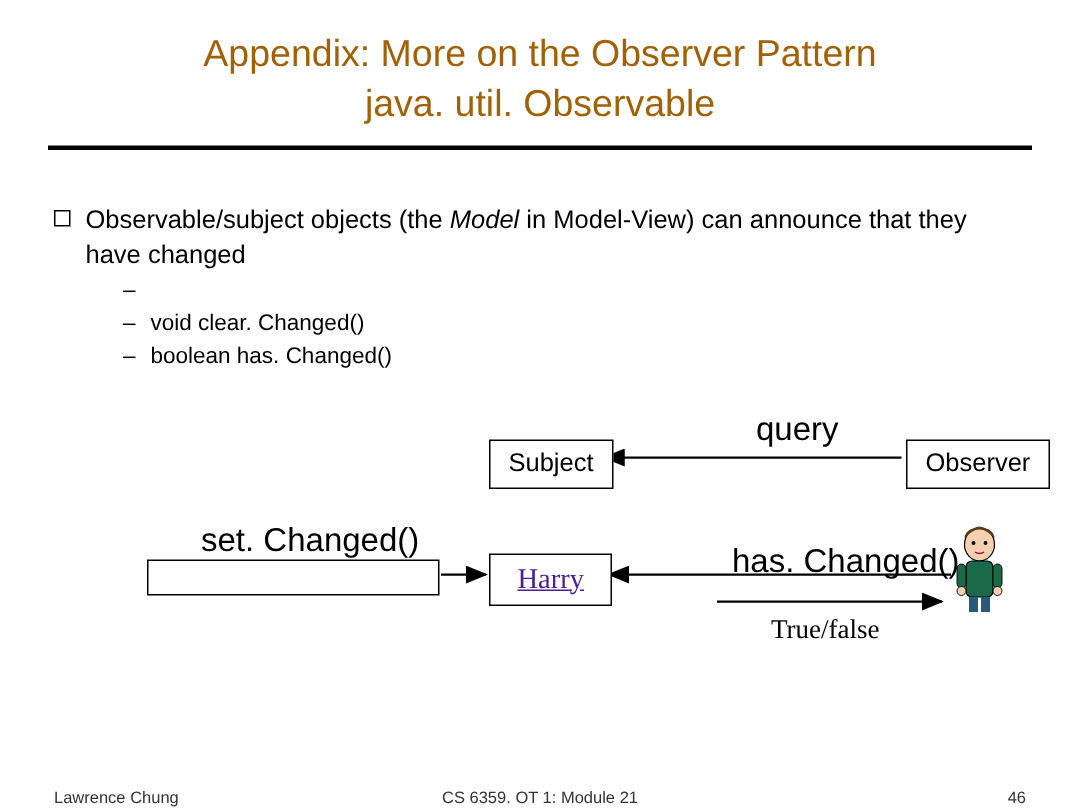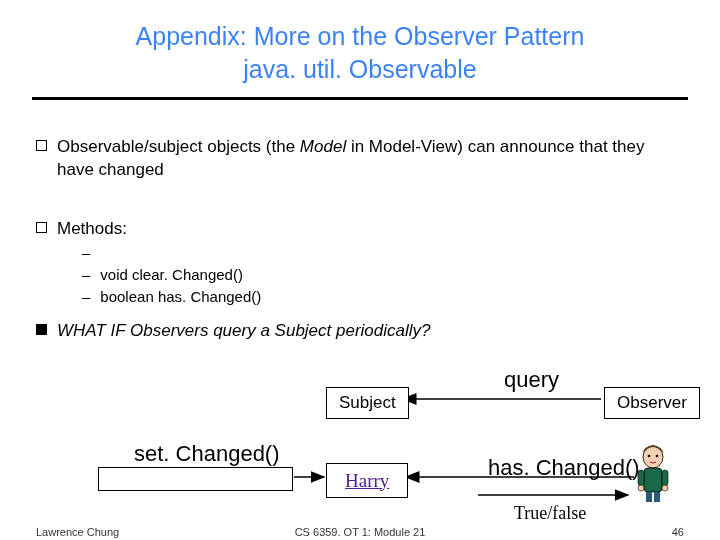--- a/index.html
+++ b/index.html
@@ -12,21 +12,21 @@
     overflow: hidden;
   }
   .title-block {
     text-align: center;
     padding-top: 20px;
     padding-bottom: 8px;
   }
   .title-block h1 {
     font-size: 25px;
     font-weight: normal;
-    color: #3b82f6;
+    color: #a16207;
     line-height: 1.3;
   }
   .hr-line {
     border: none;
     border-top: 3px solid #000;
     margin: 4px 32px 14px 32px;
   }
   .content {
     padding: 0 36px;
     font-size: 17px;
@@ -134,40 +134,32 @@
 </div>
 <hr class="hr-line">
 
 <div class="content">
   <div class="bullet-row">
     <span class="sq"></span>
     <span>
       <span>Observable/subject objects (the </span><span class="italic">Model</span><span> in Model-View) can announce that they have changed</span>
     </span>
   </div>
-  <div class="bullet-row">
-    <span class="sq"></span>
-    <span>Methods:</span>
-  </div>
   <div class="dash-row">
     <span class="dash">–</span>
   </div>
   <div class="dash-row">
     <span class="dash">–</span>
     <span>void clear. Changed()</span>
   </div>
   <div class="dash-row">
     <span class="dash">–</span>
     <span>boolean has. Changed()</span>
   </div>
 
-  <div class="bullet-row" style="margin-top:12px;">
-    <span class="sq filled"></span>
-    <span class="italic">WHAT IF Observers query a Subject periodically?</span>
-  </div>
 
   <div class="diagram-area">
     <svg class="arrows" viewBox="0 0 648 190">
       <defs>
         <marker id="arrow" markerWidth="10" markerHeight="8" refX="9" refY="4" orient="auto">
           <path d="M0,0 L10,4 L0,8 Z" fill="#000"></path>
         </marker>
       </defs>
 
       <line x1="565" y1="54" x2="367" y2="54" stroke="#000" stroke-width="1.5" marker-end="url(#arrow)"></line>

